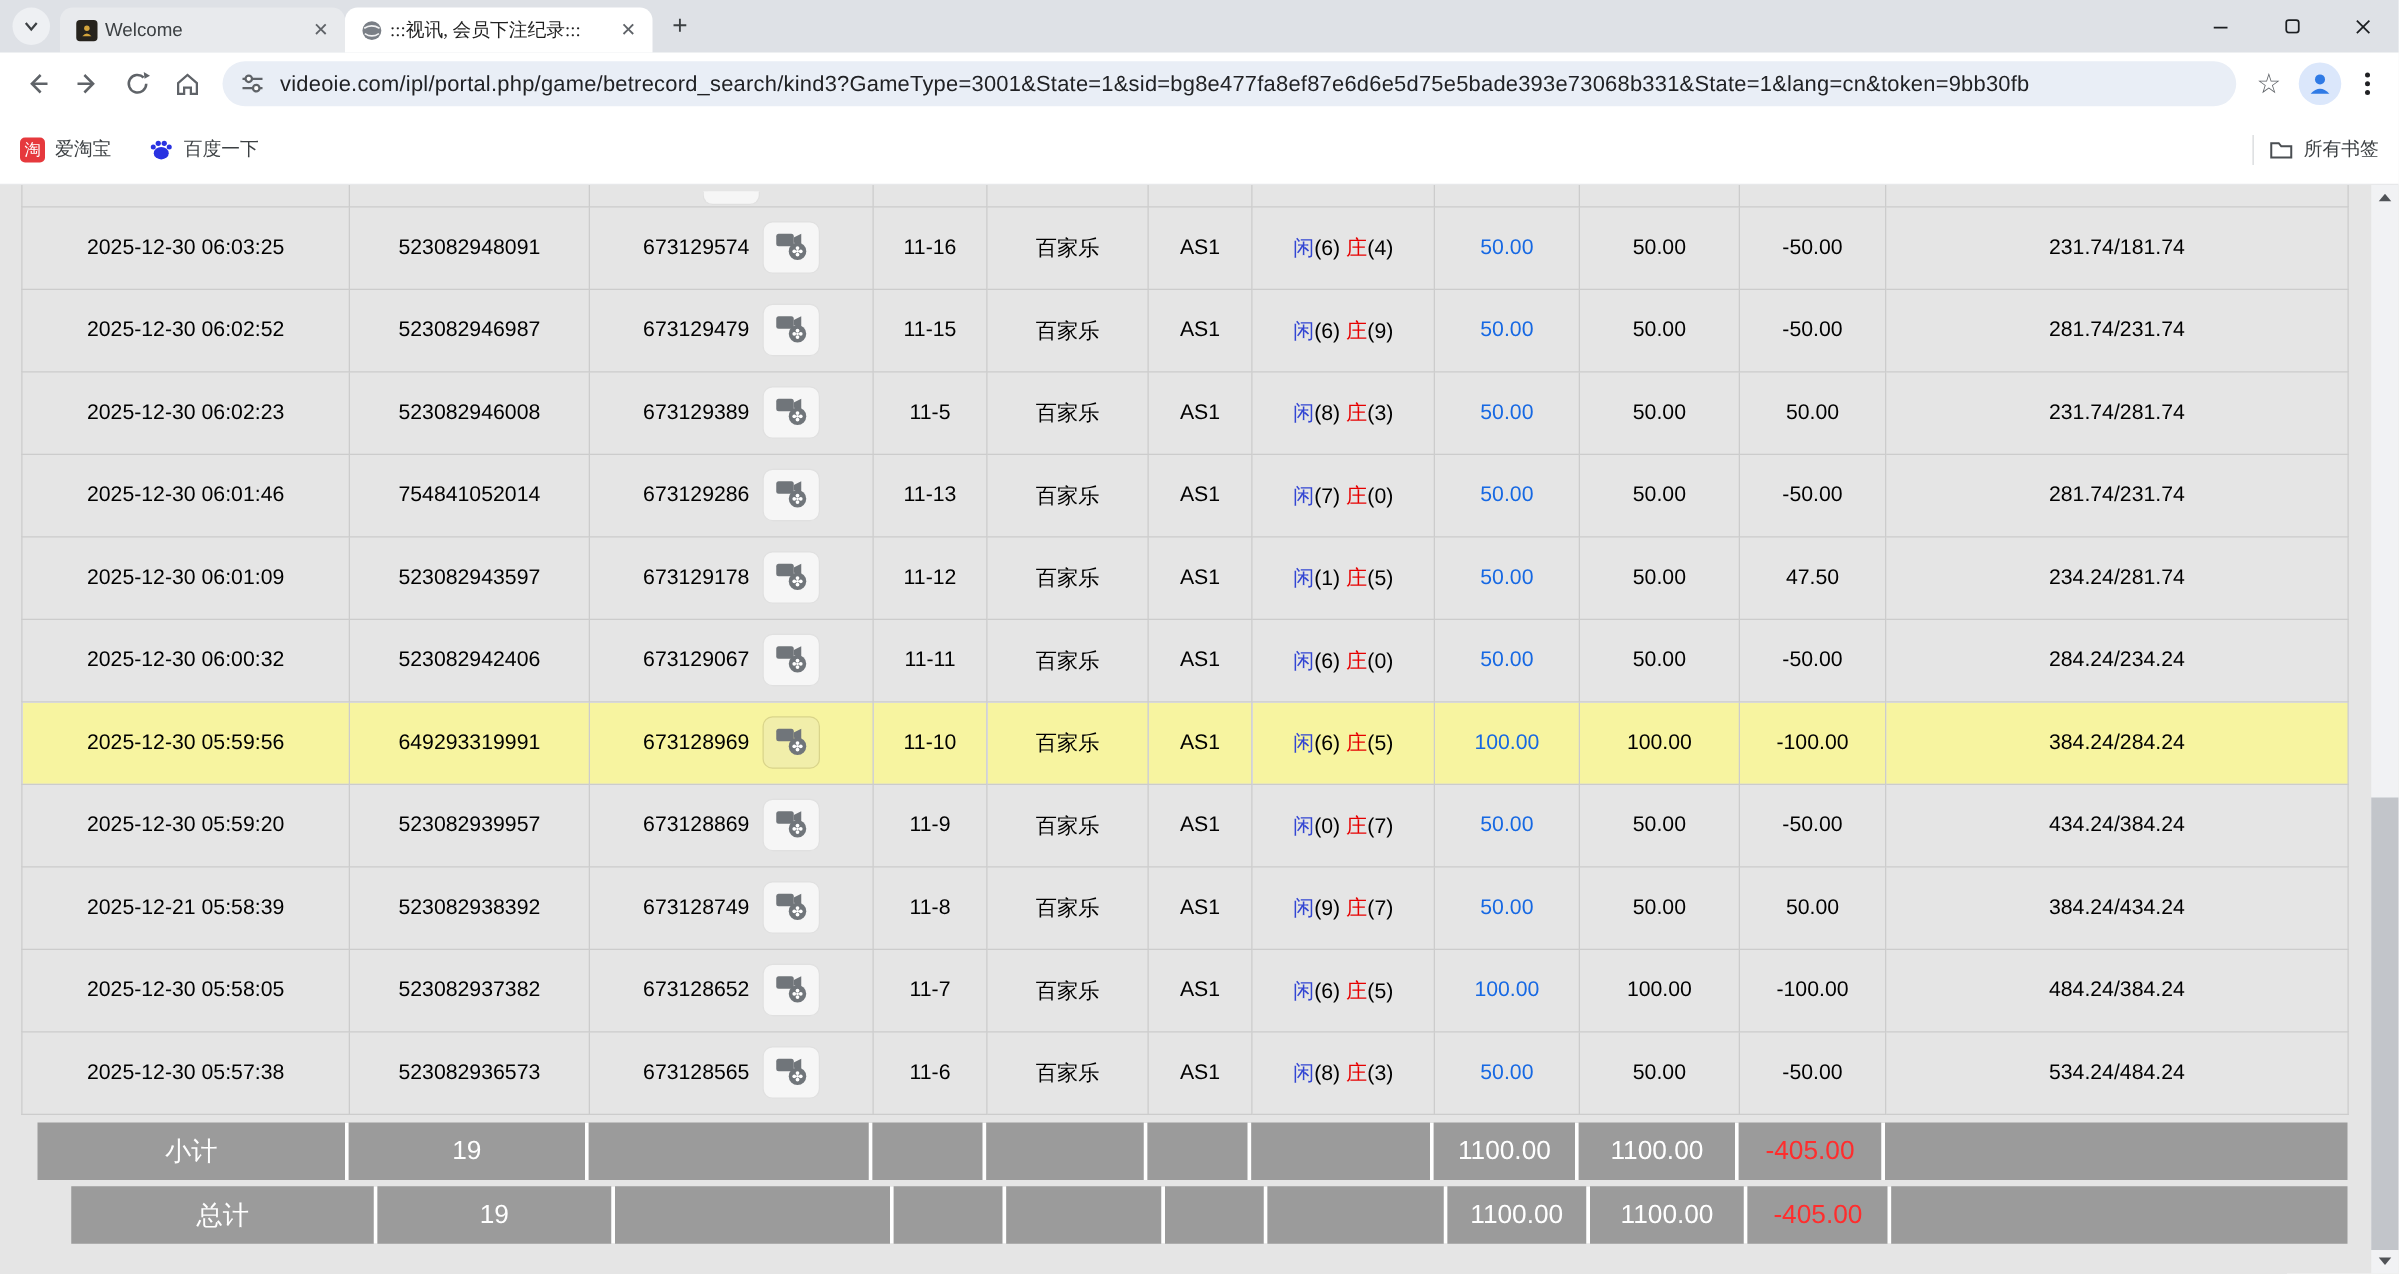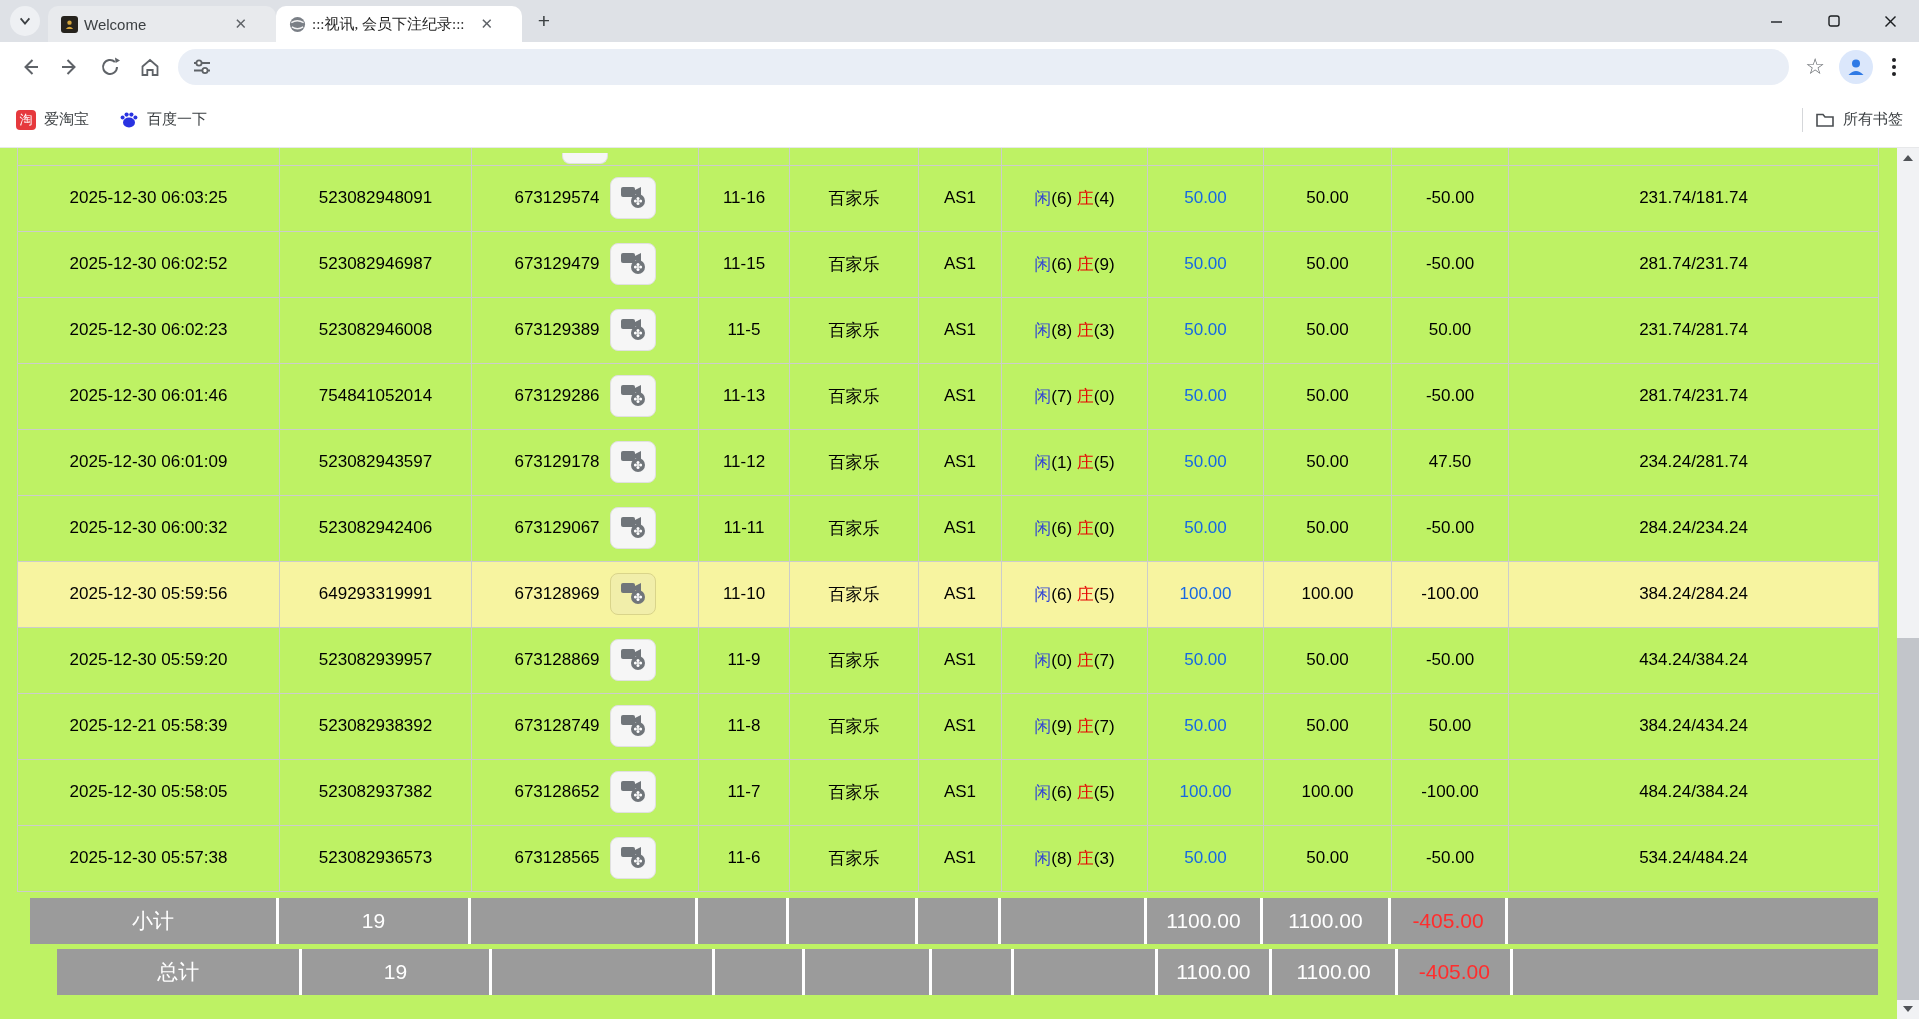--- a/index.html
+++ b/index.html
@@ -8,21 +8,21 @@
   }
   *{box-sizing:border-box; margin:0; padding:0;}
   body{
     width:1919px; height:1019px; overflow:hidden; background:#fff;
     font-family:"Liberation Sans","DejaVu Sans",sans-serif; color:#202124;
   }
   
   .tabstrip{height:42px; background:#dee1e6; display:flex; align-items:flex-end; position:relative;}
   .tab-search{width:30px; height:30px; margin:0 8px 6px 10px; border-radius:50%; background:#eef0f3;
     display:flex; align-items:center; justify-content:center; cursor:pointer;}
-  .tab{height:36px; display:flex; align-items:center; padding:0 26px 0 12px;
+  .tab{height:36px; display:flex; align-items:center; padding:0 10px 0 12px;
     border-radius:10px 10px 0 0; font-size:15px; color:#3c4043;}
   .tab.inactive{width:228px; background:rgba(255,255,255,0.30);}
   .tab.active{width:246px; background:#fff; color:#1f1f1f;font-family:Liberation Serif, serif;}
   .tab .title{white-space:nowrap; overflow:hidden; flex:1; margin:0 6px;}
   .tab .close{font-size:15px; color:#5f6368; padding:0 3px; cursor:pointer;}
   .favicon{width:18px; height:18px; flex:none; display:flex; align-items:center; justify-content:center;}
   .fav-dark{width:17px; height:17px; border-radius:3px; background:#26231d; display:flex; align-items:center; justify-content:center;}
   .newtab{width:28px; height:28px; margin:0 0 7px 8px; display:flex; align-items:center; justify-content:center;
     font-size:21px; color:#3c4043; border-radius:50%; cursor:pointer;}
   .wincontrols{position:absolute; right:0; top:0; height:42px; display:flex;}
@@ -41,21 +41,21 @@
   .menu3{width:30px; height:34px; display:flex; flex-direction:column; align-items:center; justify-content:center; gap:3px; cursor:pointer; flex:none;}
   .menu3 i{width:4px; height:4px; border-radius:50%; background:#202124;}
   
   .bookmarks{height:56px; background:#fff; display:flex; align-items:center; padding:0 16px; border-bottom:1px solid #e7e8ea;}
   .bm-item{display:flex; align-items:center; gap:8px; margin-right:30px; cursor:pointer; font-size:15px; color:#3c4043;}
   .bm-taobao{width:20px; height:20px; background:#e6393d; border-radius:4px; color:#fff; font-size:13px;
     display:flex; align-items:center; justify-content:center;}
   .bm-right{margin-left:auto; display:flex; align-items:center; gap:12px;padding-left:21px;}
   .bm-divider{width:1px; height:24px; background:#d5d7da;}
   
-  .content{position:relative; height:871px; background:#bef264; overflow:hidden;}
+  .content{position:relative; height:871px; background:#e5e5e5; overflow:hidden;}
   table.bets{border-collapse:collapse; table-layout:fixed; width:1861px; margin-left:17px;}
   table.bets td{border:1px solid #ccc; text-align:center; font-size:17px; color:#000; height:66px; overflow:hidden;}
   tr.partial td{height:17px; border-top:none;}
   tr.hl td{background:var(--hl-yellow);}
   .roundwrap{display:flex; align-items:center; justify-content:center; gap:10px;}
   .vidbtn{width:46px; height:42px; background:#f6f6f6; border:1px solid #e0e0e0; border-radius:8px;
     display:flex; align-items:center; justify-content:center; cursor:pointer;}
   tr.hl .vidbtn{background:#f1eeaa; border-color:#d9d48a;}
   .vid-sliver{width:46px; height:11px; margin:5px auto 0; background:#f6f6f6; border:1px solid #e0e0e0;
     border-top:none; border-radius:0 0 8px 8px;}
@@ -156,20 +156,21 @@
         <path d="M3.5 10.5 L11 4 L18.5 10.5 V19 h-4.8 v-5 h-5.4 v5 H3.5 z" fill="none" stroke="#5f6368" stroke-width="1.8"></path>
       </svg>
     </div>
   <div class="omnibox">
     <svg width="20" height="20" viewBox="0 0 20 20" style="flex:none;margin-right:12px">
         <line x1="2" y1="6" x2="18" y2="6" stroke="#5f6368" stroke-width="1.8"></line>
         <line x1="2" y1="13.5" x2="18" y2="13.5" stroke="#5f6368" stroke-width="1.8"></line>
         <circle cx="7" cy="6" r="2.6" fill="#fff" stroke="#5f6368" stroke-width="1.8"></circle>
         <circle cx="13" cy="13.5" r="2.6" fill="#fff" stroke="#5f6368" stroke-width="1.8"></circle>
       </svg>
+    <span class="url">videoie.com/ipl/portal.php/game/betrecord_search/kind3?GameType=3001&amp;State=1&amp;sid=bg8e477fa8ef87e6d6e5d75e5bade393e73068b331&amp;State=1&amp;lang=cn&amp;token=9bb30fb</span>
   </div>
   <div class="starbtn">☆</div>
   <div class="avatar">
     <svg width="22" height="22" viewBox="0 0 22 22">
         <circle cx="11" cy="7.5" r="4" fill="#2f7ae5"></circle>
         <path d="M3.5 19 q7.5 -8 15 0 z" fill="#2f7ae5"></path>
       </svg>
   </div>
   <div class="menu3">
       <i></i>

